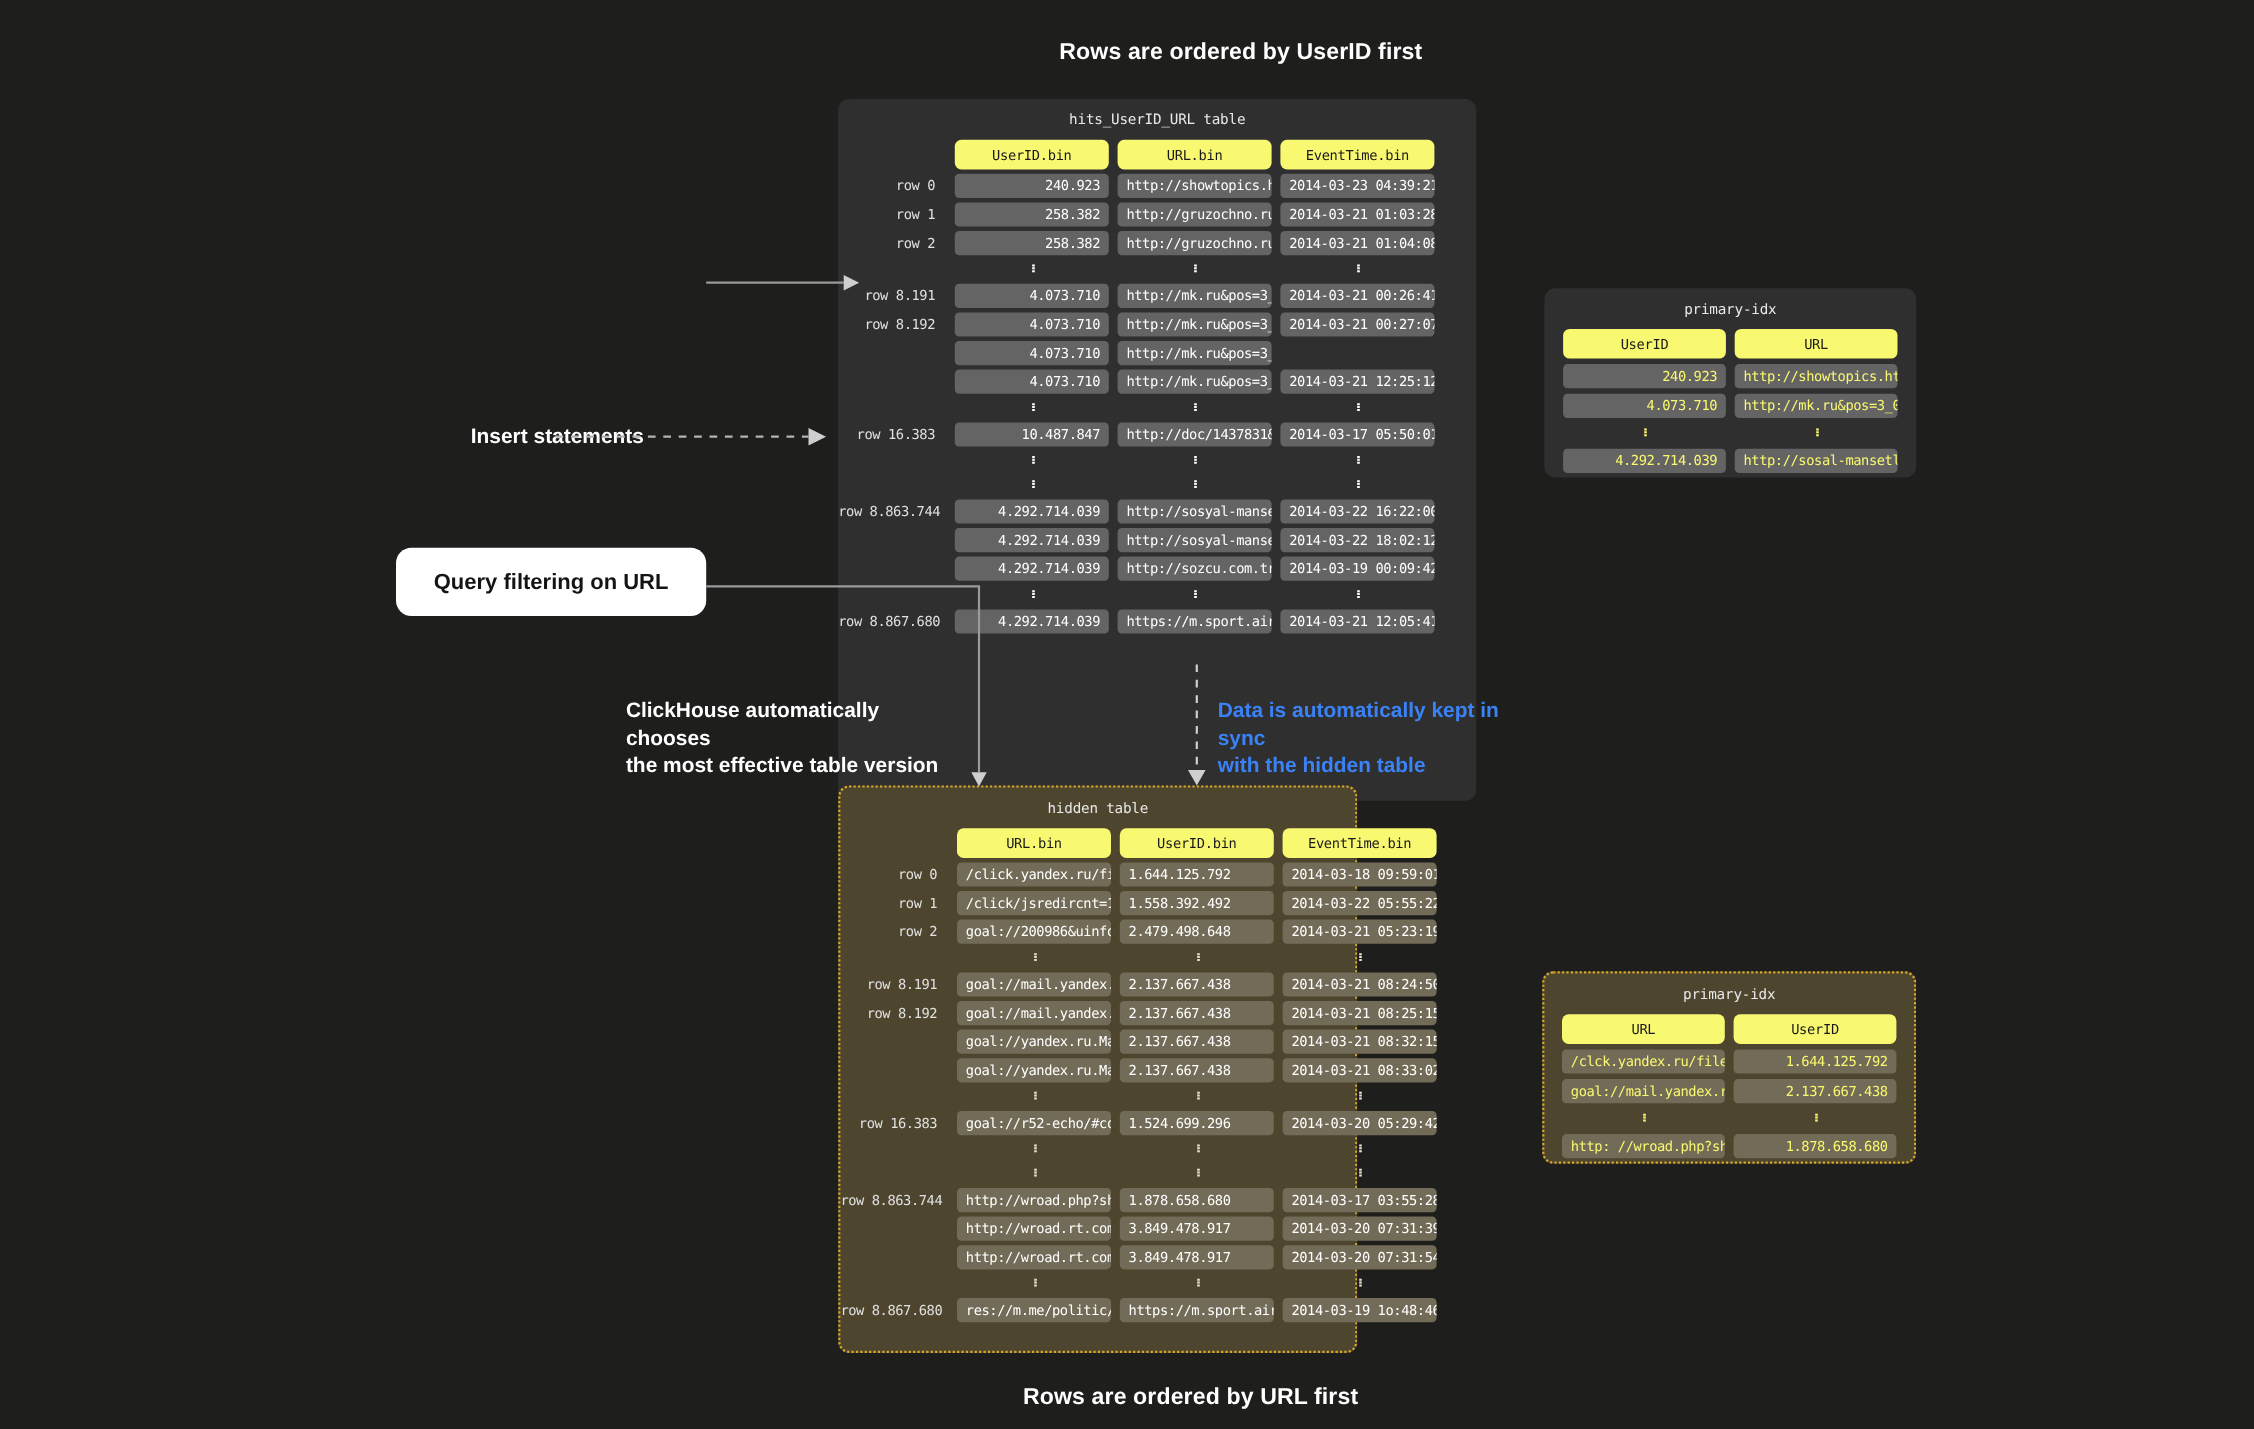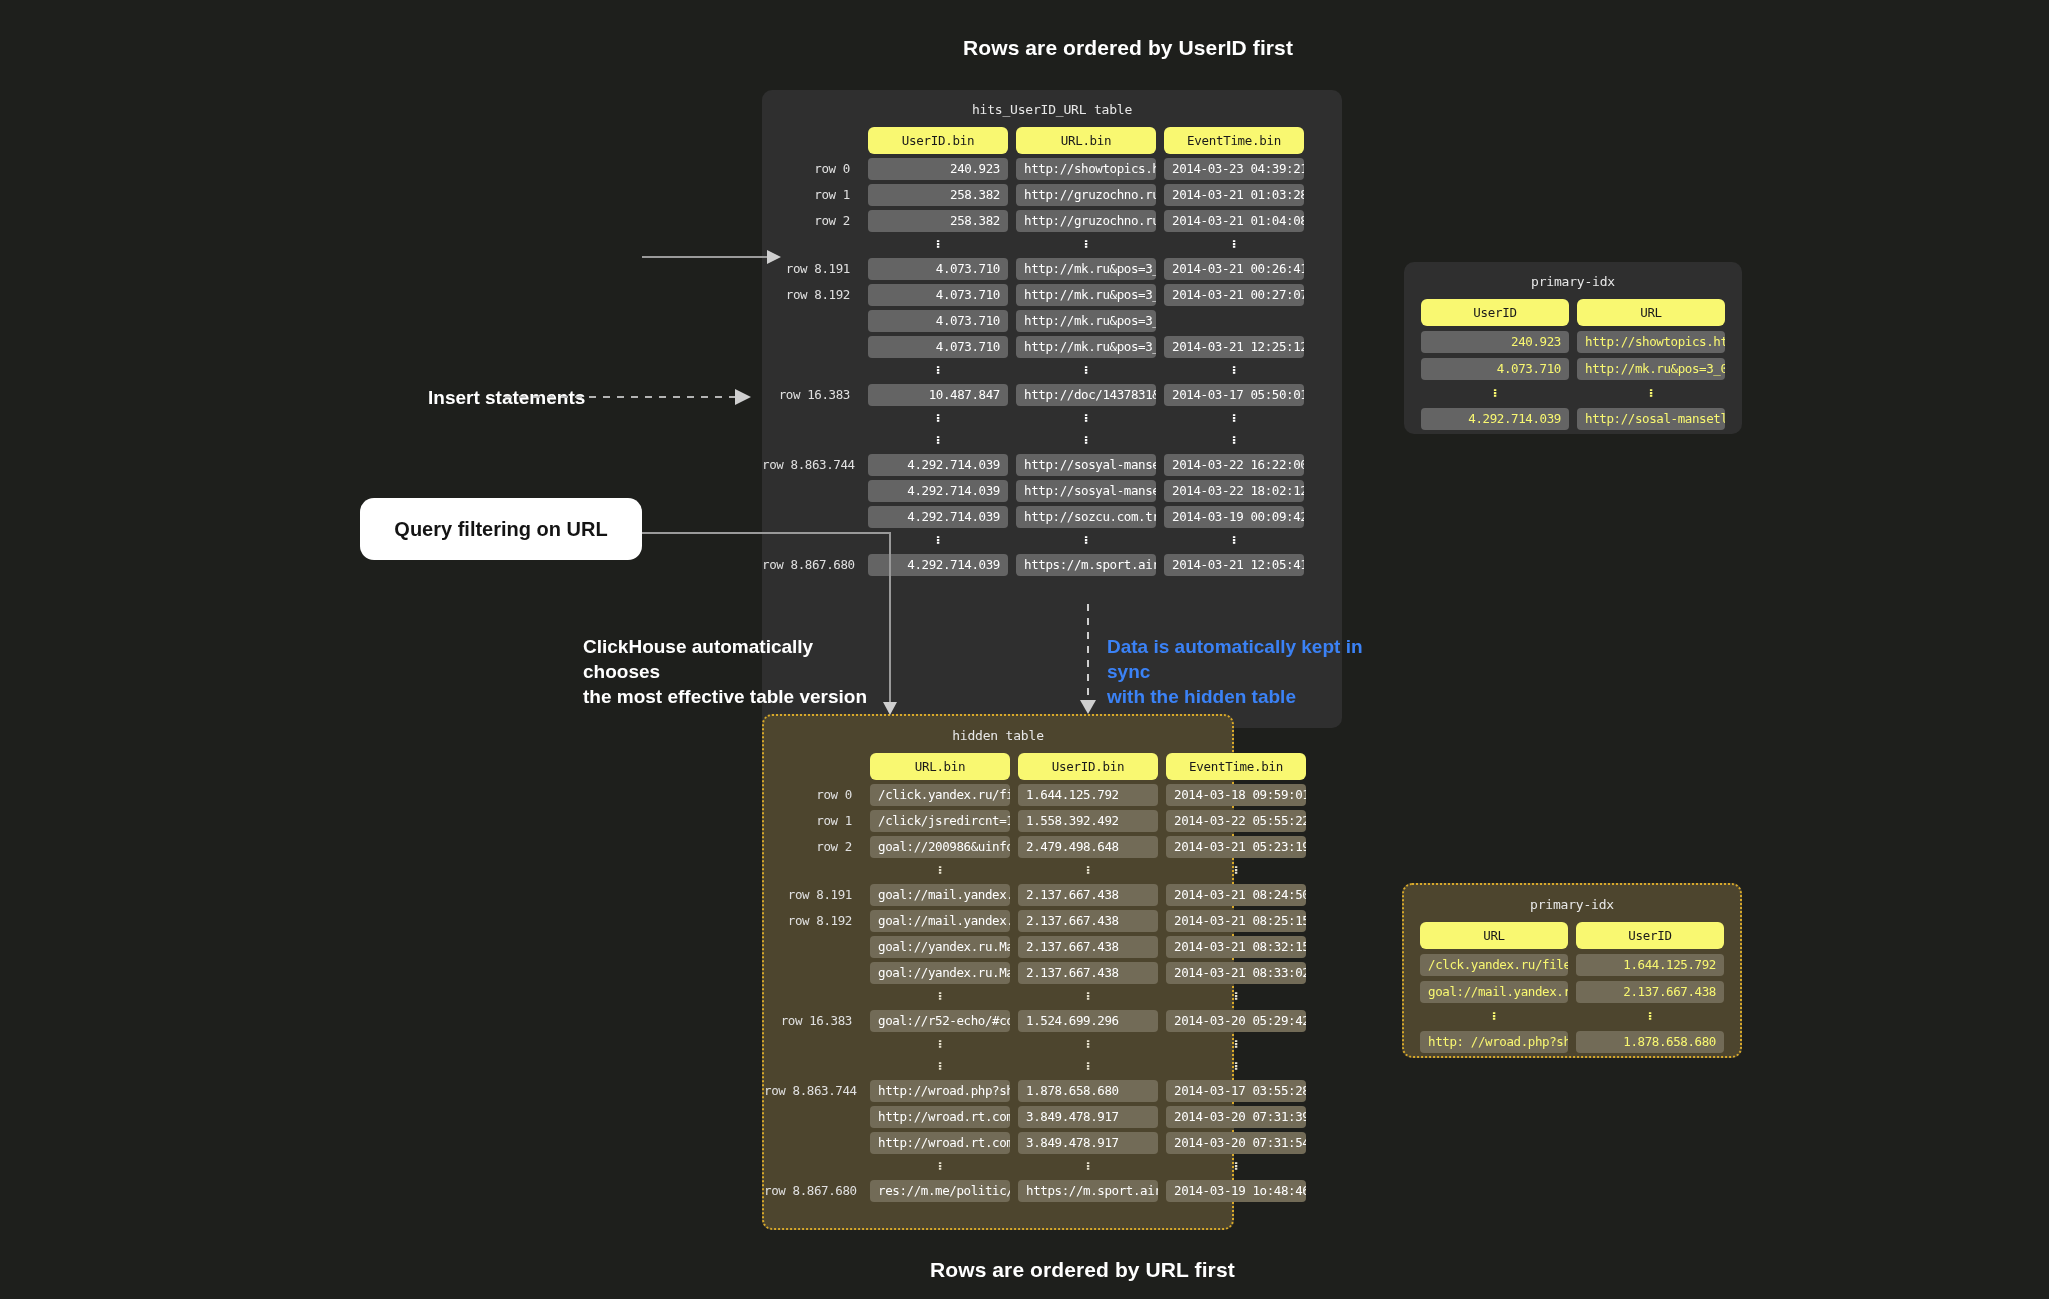--- a/index.html
+++ b/index.html
@@ -376,21 +376,21 @@
         </div>
         <div class="cell txt">http: //wroad.php?show/7...</div>
         <div class="cell num">1.878.658.680</div>
       </div>
   </div>
 
   <div class="callout" style="left:360px; top:486px; width:282px; height:62px;">Query filtering on URL</div>
 
   <div class="note" style="left:428px; top:373px; font-size:19px;">Insert statements</div>
 
-  <div class="note" id="note-choose" style="left:583px; top:622px; width:300px;">
+  <div class="note" id="note-choose" style="left:569px; top:622px; width:300px;">
       <div>ClickHouse automatically chooses</div>
       <div>the most effective table version</div>
     </div>
   <div class="note dim" id="note-sync" style="left:1107px; top:622px; width:300px;">
       <div>Data is automatically kept in sync</div>
       <div>with the hidden table</div>
     </div>
 
   <svg class="overlay">
 

